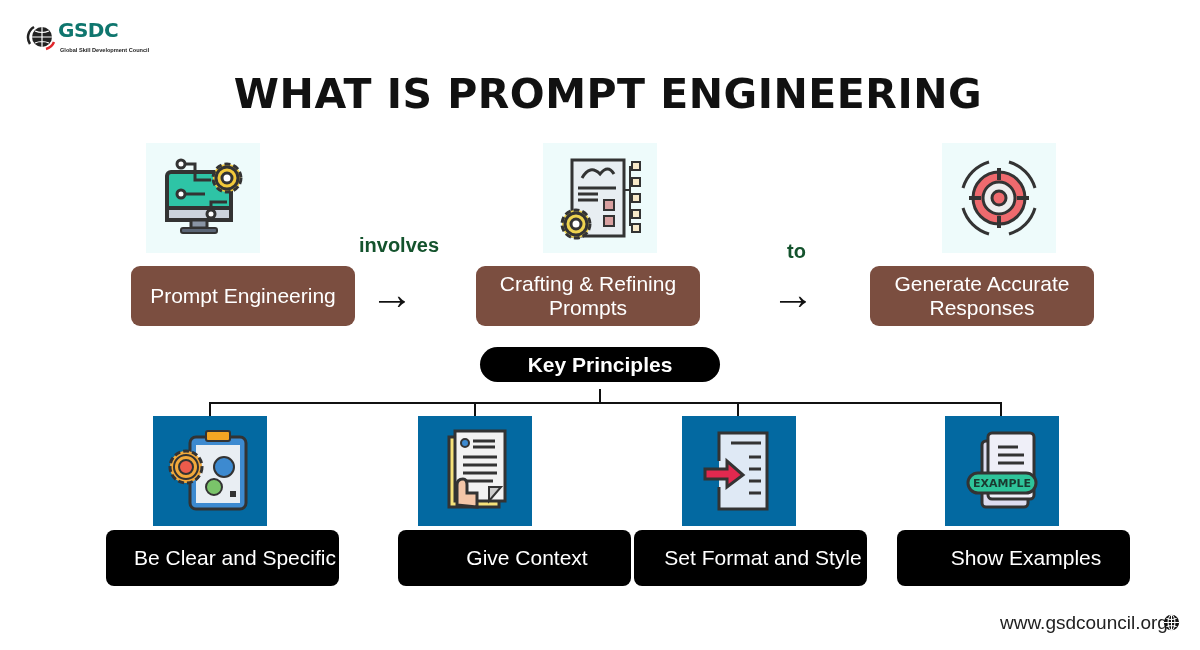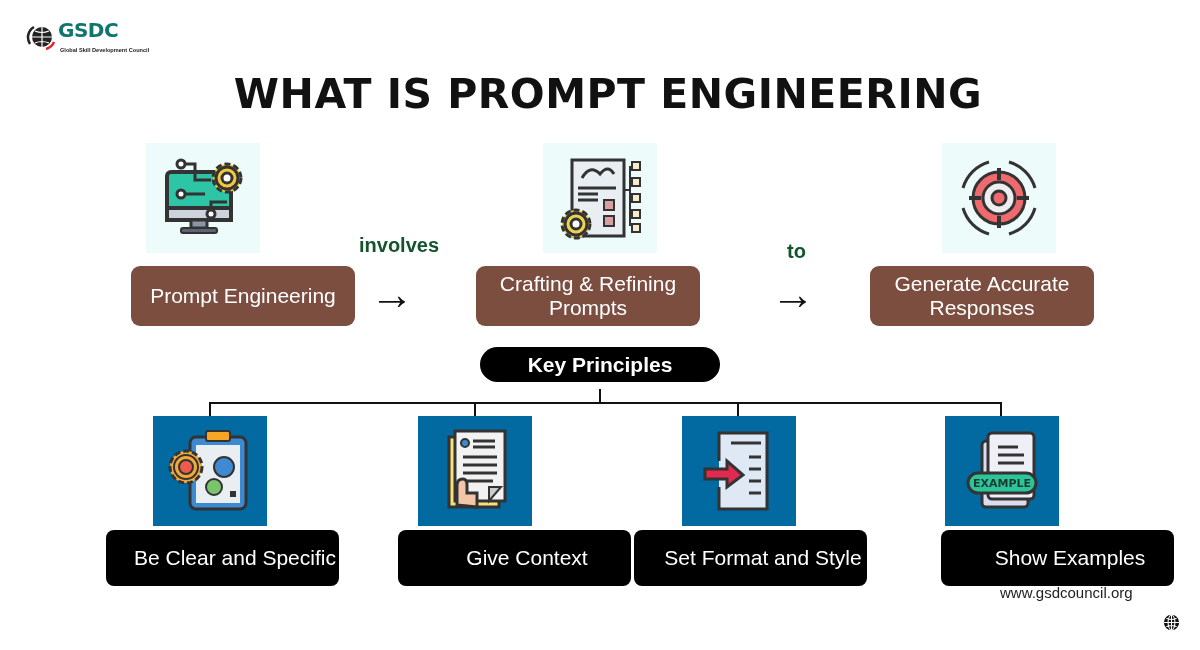--- a/index.html
+++ b/index.html
@@ -12,21 +12,21 @@
   .title{left:8px;width:1200px;top:70px;text-align:center;font-family:"DejaVu Sans",sans-serif;font-weight:bold;font-size:41px;color:#111;letter-spacing:0.5px;}
   .icon-box{width:114px;height:110px;display:flex;align-items:center;justify-content:center;}
   .icon-box.top{background:#eefbfb;}
   .icon-box.bottom{background:#0369a1;}
   .brown-box{width:224px;height:60px;background:#7b4e40;border-radius:9px;color:#fff;display:flex;align-items:center;justify-content:center;text-align:center;font-size:21px;line-height:24px;}
   .black-box{width:208px;height:56px;background:#000;border-radius:8px;color:#fff;display:flex;align-items:center;justify-content:center;text-align:center;font-size:21px;line-height:24px;padding-left:25px;}
   .conn-label{font-weight:bold;font-size:20px;color:#14532d;}
   .arrow{font-size:44px;color:#111;line-height:44px;}
   .kp{left:480px;top:347px;width:240px;height:35px;background:#000;border-radius:21px;color:#fff;font-weight:bold;font-size:21px;display:flex;align-items:center;justify-content:center;}
   .line{background:#111;}
-  .footer{left:1000px;top:584px;font-size:15px;color:#222;}
+  .footer{left:1000px;top:612px;font-size:19px;color:#222;}
   .globe{left:1163px;top:614px;width:17px;height:17px;}
 </style>
 </head>
 <body>
 
 <div class="abs logo">
   <svg class="logo-globe" viewBox="0 0 30 30">
     <path d="M4 22 A12 12 0 0 1 8 5" stroke="#222" stroke-width="2.5" fill="none"></path>
     <circle cx="16" cy="15" r="10" fill="#222"></circle>
     <path d="M6 15 H26 M16 5 V25 M9 9 Q16 12 23 9 M9 21 Q16 18 23 21" stroke="#fff" stroke-width="1.2" fill="none"></path>
@@ -148,20 +148,20 @@
     <rect x="34" y="10" width="46" height="66" rx="4" fill="#efeff8" stroke="#333" stroke-width="3"></rect>
     <path d="M44 24 H64 M44 32 H70 M44 40 H70" stroke="#333" stroke-width="3"></path>
     <rect x="14" y="50" width="68" height="20" rx="10" fill="#2ec49a" stroke="#333" stroke-width="3"></rect>
     <text x="48" y="64" text-anchor="middle" font-family="DejaVu Sans, sans-serif" font-weight="bold" font-size="11" fill="#1a3a30">EXAMPLE</text>
   </svg>
 </div>
 
 <div class="abs black-box" style="left:106px;top:530px;">Be Clear and Specific</div>
 <div class="abs black-box" style="left:370px;top:530px;margin-left:28px;">Give Context</div>
 <div class="abs black-box" style="left:634px;top:530px;">Set Format and Style</div>
-<div class="abs black-box" style="left:897px;top:530px;margin-left:44px;">Show Examples</div>
+<div class="abs black-box" style="left:897px;top:530px;">Show Examples</div>
 
 <div class="abs footer">www.gsdcouncil.org</div>
 <svg class="abs globe" viewBox="0 0 20 20">
   <circle cx="10" cy="10" r="9" fill="#111"></circle>
   <path d="M1 10 H19 M10 1 V19 M4 5 Q10 8 16 5 M4 15 Q10 12 16 15" stroke="#fff" stroke-width="1.2" fill="none"></path>
   <ellipse cx="10" cy="10" rx="4" ry="9" stroke="#fff" stroke-width="1.2" fill="none"></ellipse>
 </svg>
 
 </body></html>

